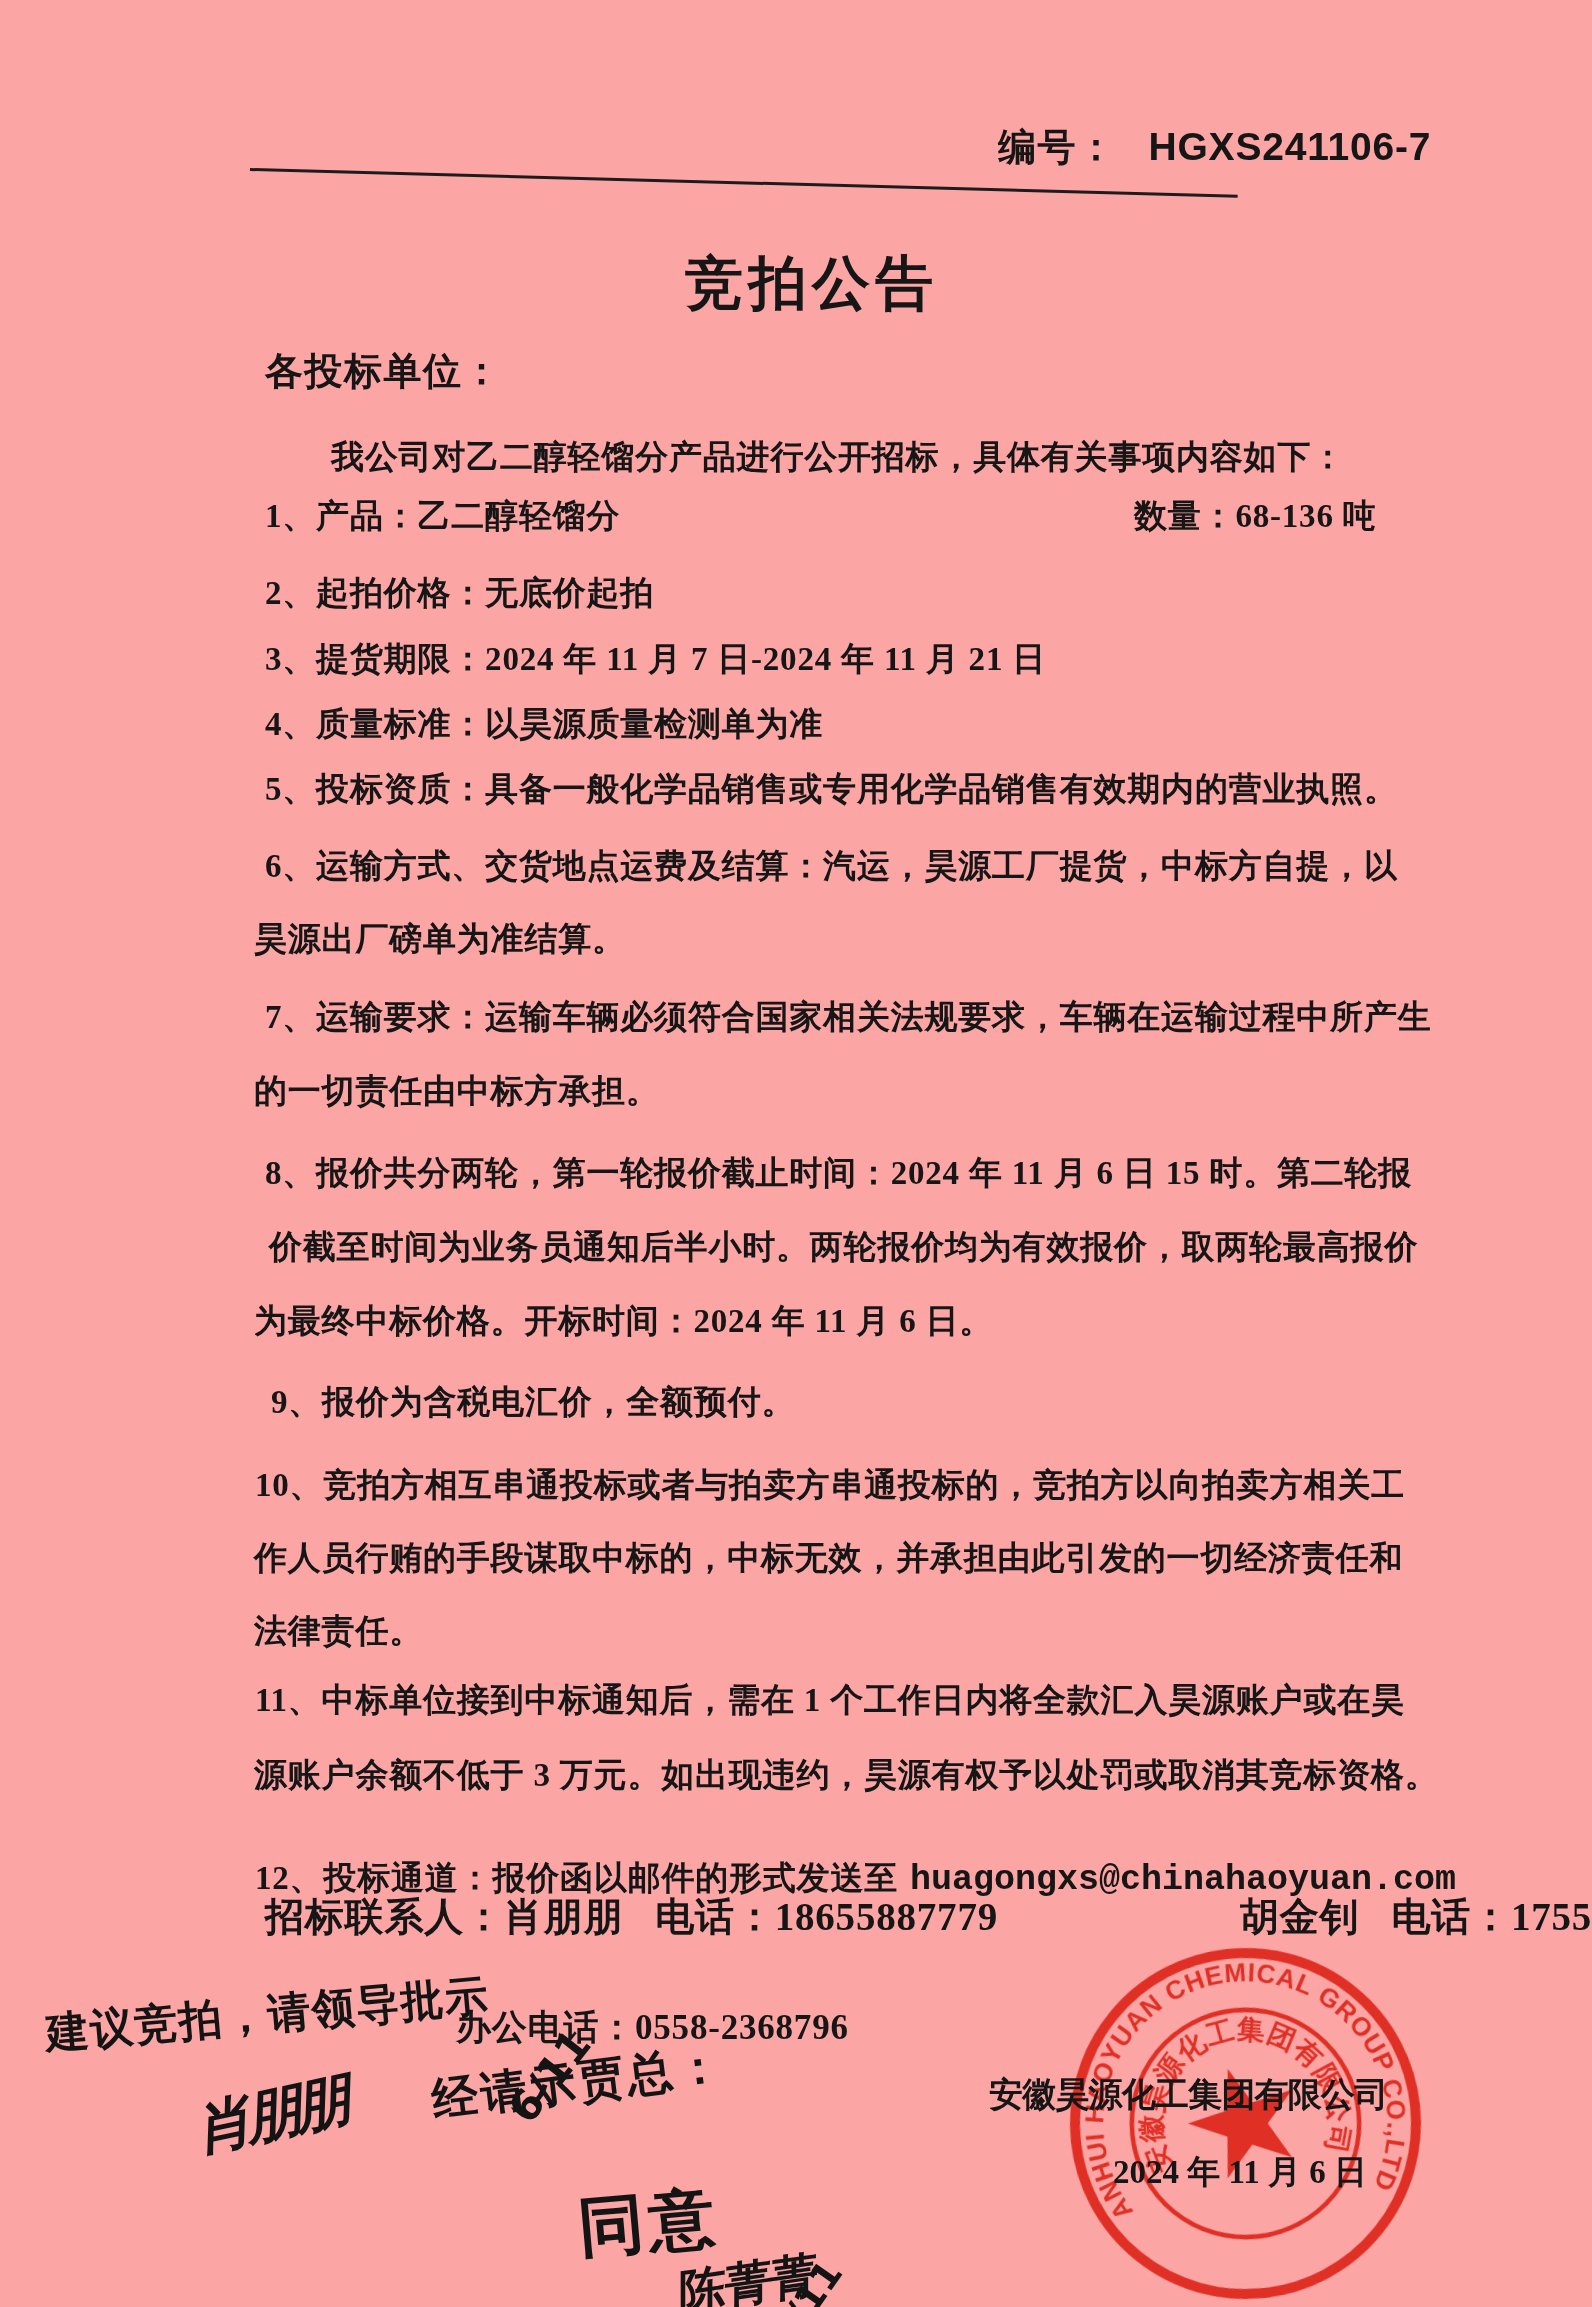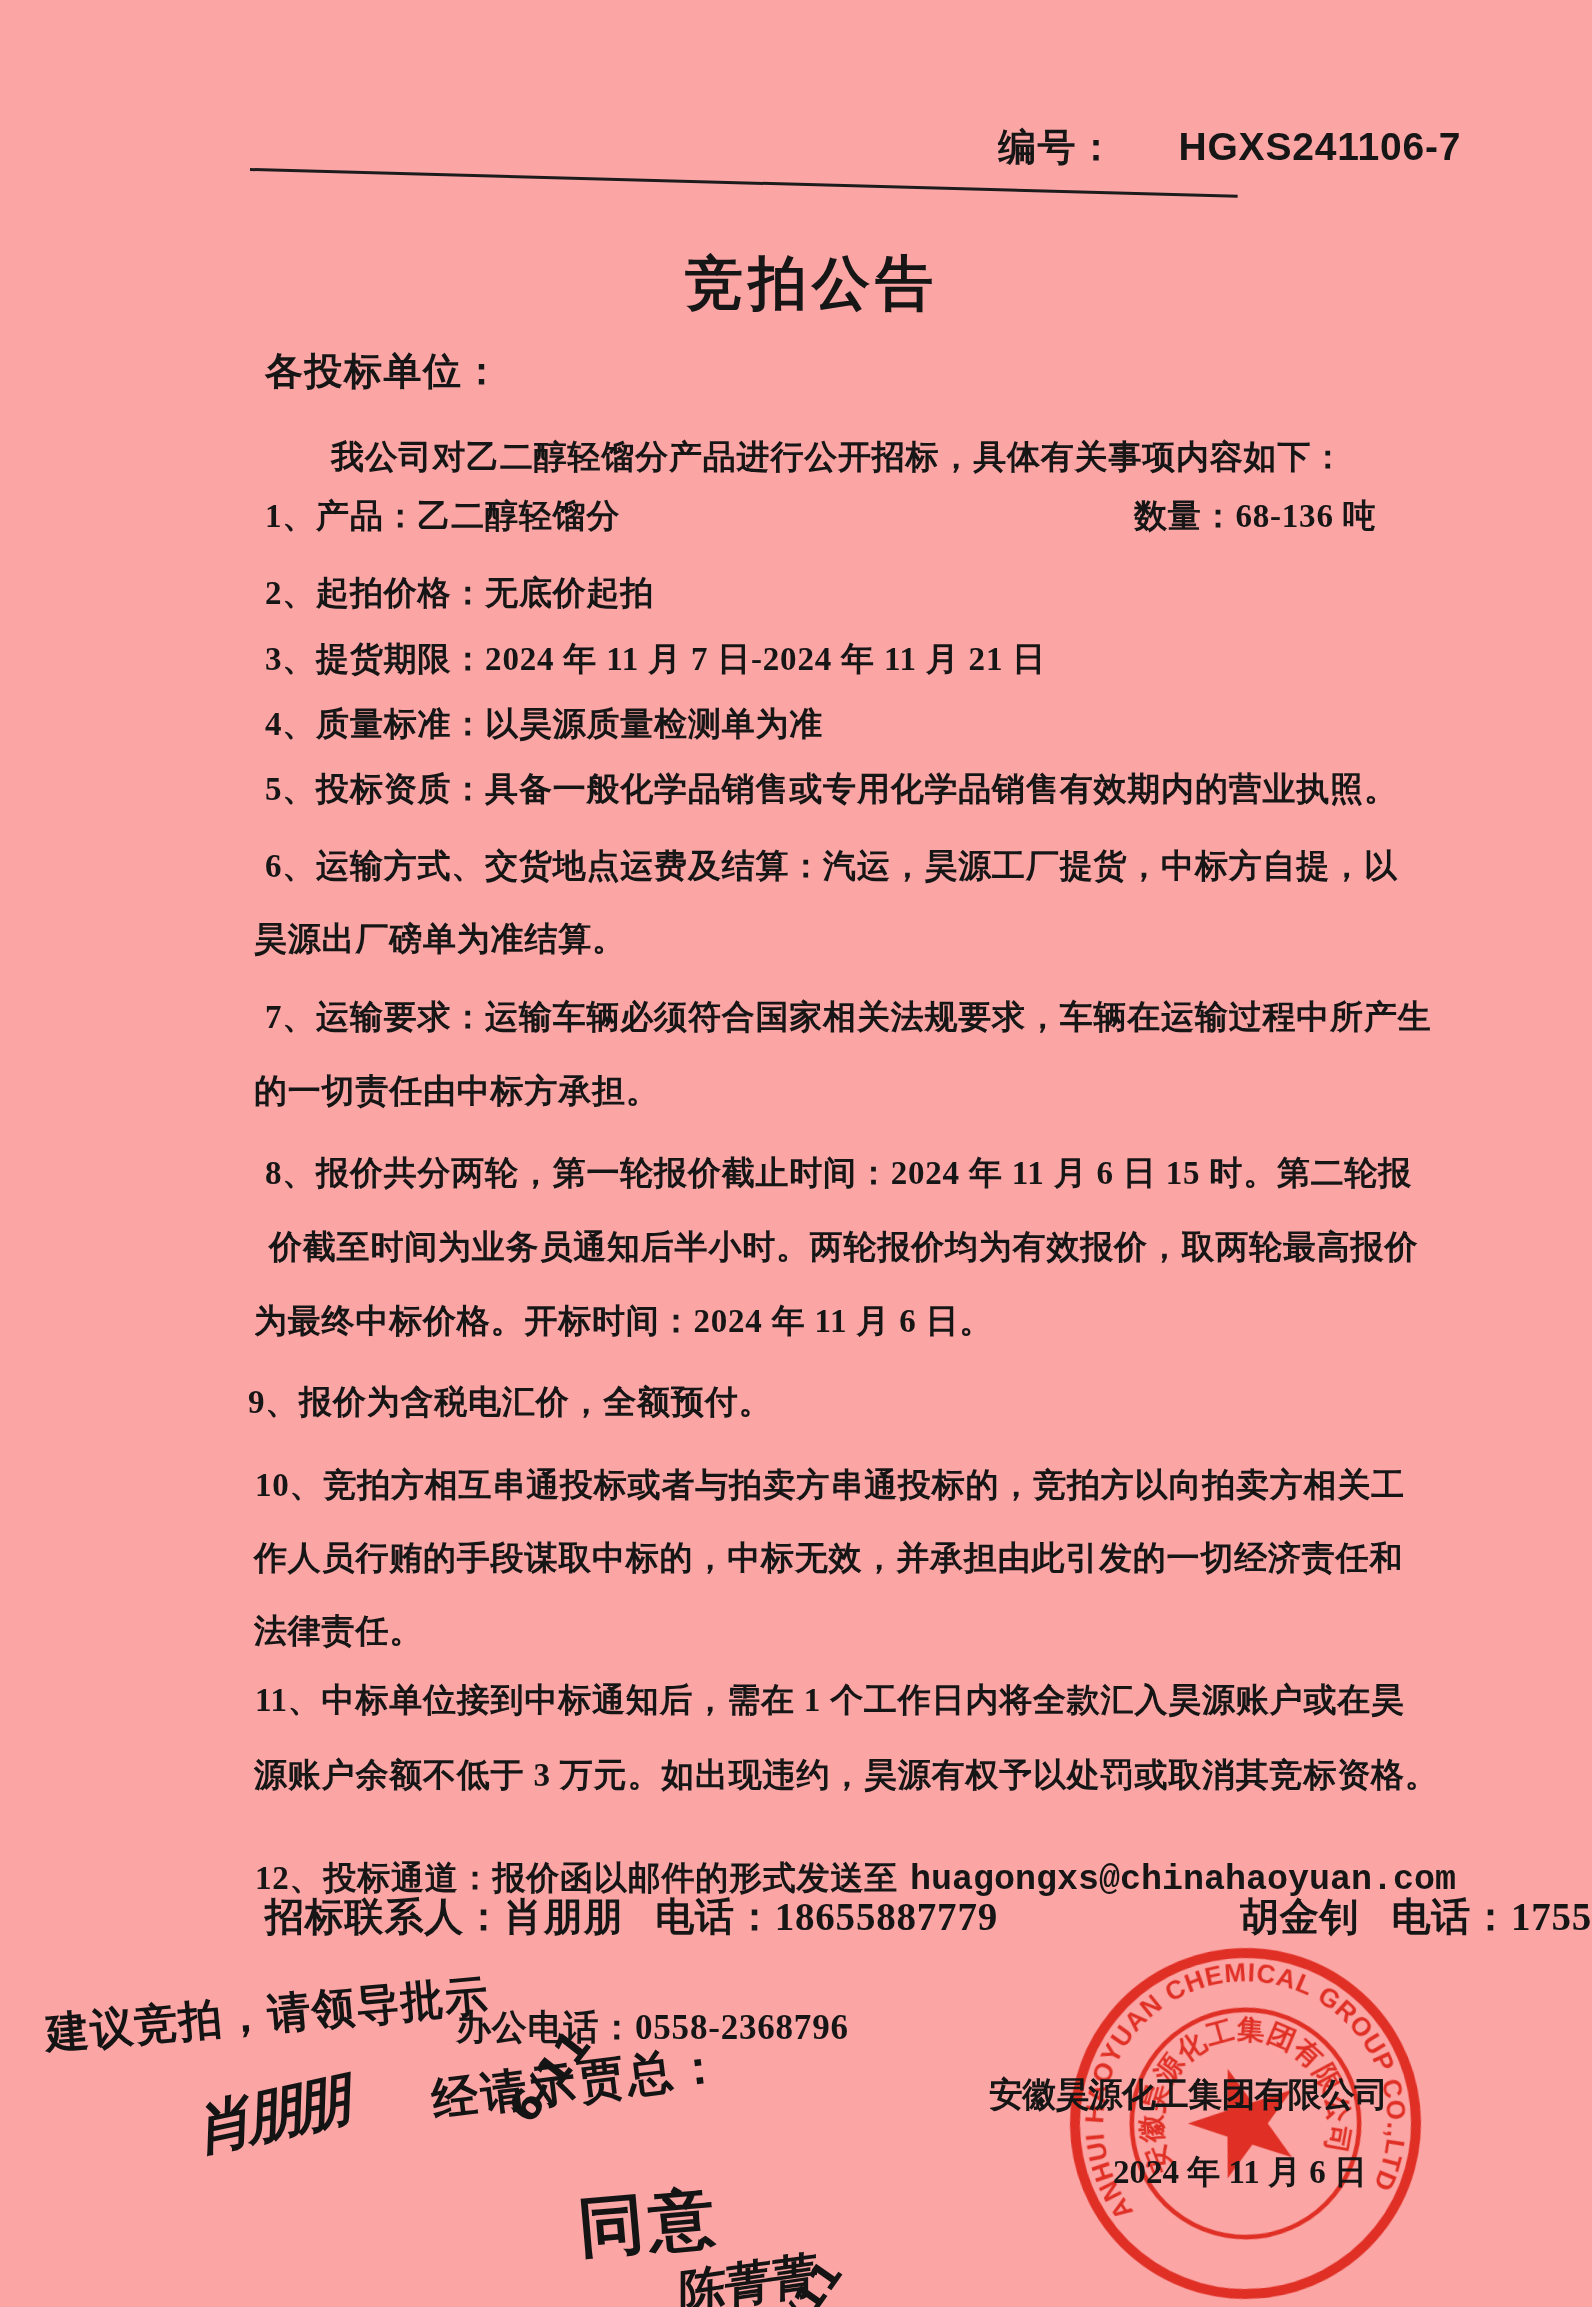--- a/index.html
+++ b/index.html
@@ -14,21 +14,21 @@
   }
   .abs { position:absolute; white-space:nowrap; }
   .body-line {
     position:absolute; white-space:nowrap;
     font-size:33px; font-weight:600; letter-spacing:0.8px;
     color:#161616;
   }
   .docnum-row { top:122px; left:998px; display:flex; gap:32px; align-items:baseline; }
   .docnum-label { font-size:38px; font-weight:700; letter-spacing:1.5px; }
   .docnum-value { font-size:39px; font-weight:700; letter-spacing:0.8px;
-                  font-family:"Liberation Sans","DejaVu Sans",sans-serif;margin-left:30px; }
+                  font-family:"Liberation Sans","DejaVu Sans",sans-serif; }
   .head-underline {
     position:absolute; left:250px; top:168px;
     width:988px; height:3.1px; background:#1c1c1c;
     transform:rotate(1.55deg); transform-origin:left center;
   }
   .title {
     top:245px; left:50%; transform:translateX(calc(-50% + 15.4px));
     font-size:58px; font-weight:700; letter-spacing:5.4px;
   }
   .salutation { top:346px; left:265px; font-size:38px; font-weight:600; letter-spacing:1.5px; }
@@ -85,21 +85,21 @@
   <div class="body-line" style="left:265px; top:637px;">3、提货期限：2024 年 11 月 7 日-2024 年 11 月 21 日</div>
   <div class="body-line" style="left:265px; top:702px;">4、质量标准：以昊源质量检测单为准</div>
   <div class="body-line" style="left:265px; top:767px;">5、投标资质：具备一般化学品销售或专用化学品销售有效期内的营业执照。</div>
   <div class="body-line" style="left:265px; top:844px;">6、运输方式、交货地点运费及结算：汽运，昊源工厂提货，中标方自提，以</div>
   <div class="body-line" style="left:254px; top:917px;">昊源出厂磅单为准结算。</div>
   <div class="body-line" style="left:265px; top:995px;">7、运输要求：运输车辆必须符合国家相关法规要求，车辆在运输过程中所产生</div>
   <div class="body-line" style="left:254px; top:1069px;text-align:center;">的一切责任由中标方承担。</div>
   <div class="body-line" style="left:265px; top:1151px;">8、报价共分两轮，第一轮报价截止时间：2024 年 11 月 6 日 15 时。第二轮报</div>
   <div class="body-line" style="left:269px; top:1225px;">价截至时间为业务员通知后半小时。两轮报价均为有效报价，取两轮最高报价</div>
   <div class="body-line" style="left:254px; top:1299px;">为最终中标价格。开标时间：2024 年 11 月 6 日。</div>
-  <div class="body-line" style="left:248px; top:1380px;">9、报价为含税电汇价，全额预付。</div>
+  <div class="body-line" style="left:271px; top:1380px;">9、报价为含税电汇价，全额预付。</div>
   <div class="body-line" style="left:255px; top:1463px;">10、竞拍方相互串通投标或者与拍卖方串通投标的，竞拍方以向拍卖方相关工</div>
   <div class="body-line" style="left:254px; top:1536px;">作人员行贿的手段谋取中标的，中标无效，并承担由此引发的一切经济责任和</div>
   <div class="body-line" style="left:254px; top:1609px;">法律责任。</div>
   <div class="body-line" style="left:255px; top:1678px;">11、中标单位接到中标通知后，需在 1 个工作日内将全款汇入昊源账户或在昊</div>
   <div class="body-line" style="left:254px; top:1753px;">源账户余额不低于 3 万元。如出现违约，昊源有权予以处罚或取消其竞标资格。</div>
 
   <div class="body-line" style="left:255px; top:1824px; display:flex; gap:12px; align-items:baseline;margin-top:32px;">
     <span>12、投标通道：报价函以邮件的形式发送至</span>
     <span class="email">huagongxs@chinahaoyuan.com</span>
   </div>

